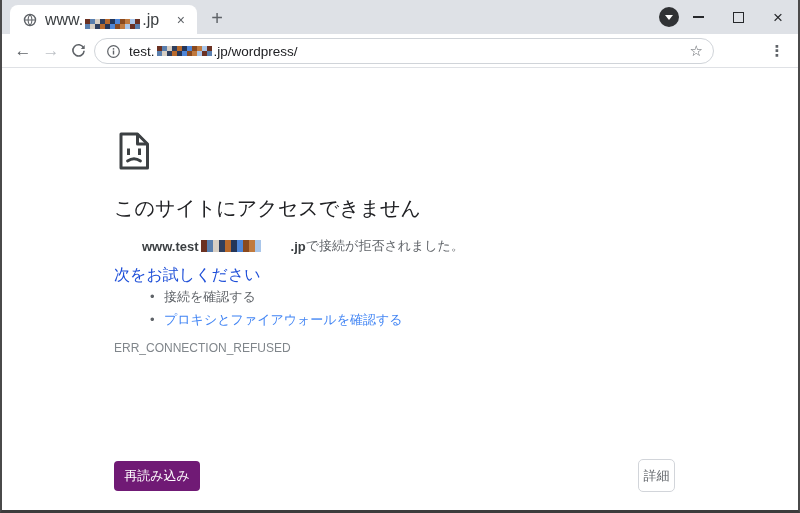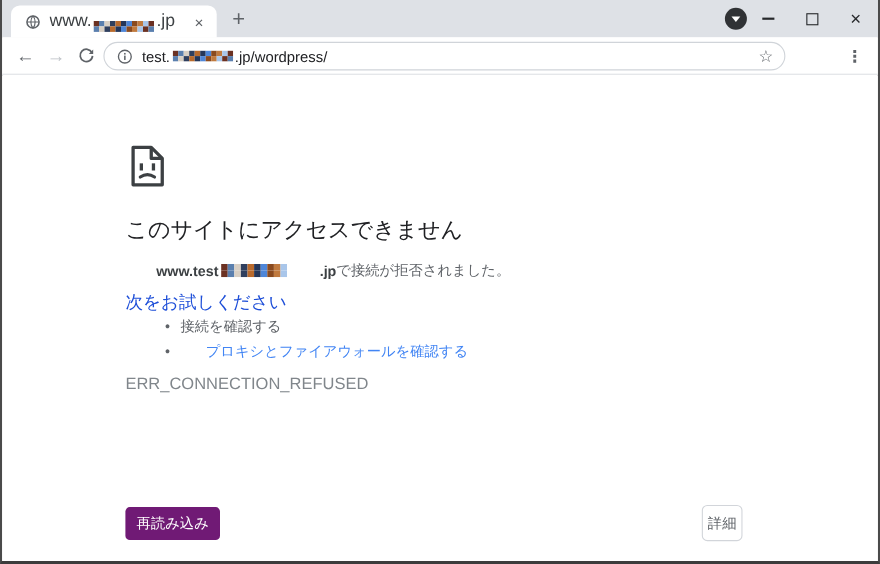--- a/index.html
+++ b/index.html
@@ -64,22 +64,22 @@
   
   .content { position: absolute; left: 0; top: 69px; right: 0; bottom: 0; background: #fff; }
   .sadicon { position: absolute; left: 113px; top: 62px; width: 38px; height: 40px; }
   .heading { position: absolute; left: 112px; top: 126px; font-size: 20px; color: #202124; font-weight: 400; }
   .domainline { position: absolute; left: 112px; top: 168px; font-size: 13px; color: #5f6368; display: flex; align-items: center; }
   .domainline b { color: #3c4043; font-weight: bold; margin-left: 28px; }
   .trytitle { position: absolute; left: 112px; top: 196px; font-size: 16px; color: #1d4ed8; }
   .suggestions { position: absolute; left: 144px; top: 216px; list-style: none; }
   .suggestions li { font-size: 13px; color: #5f6368; line-height: 23px; padding-left: 18px; position: relative; }
   .suggestions li::before { content: "•"; position: absolute; left: 4px; color: #5f6368; }
-  .suggestions li.link span { color: #4285f4; cursor: pointer; margin-left: 23px; }
-  .errcode { position: absolute; left: 112px; top: 272px; font-size: 15px; color: #80868b; }
+  .suggestions li.link span { color: #4285f4; cursor: pointer; }
+  .errcode { position: absolute; left: 112px; top: 272px; font-size: 12px; color: #80868b; }
   .reload-btn {
     position: absolute; left: 112px; top: 392px; width: 86px; height: 30px;
     background: #701a75; color: #fff; border: none; border-radius: 4px;
     font-size: 13px; font-family: inherit;
     display: flex; align-items: center; justify-content: center;
   }
   .details-btn {
     position: absolute; left: 636px; top: 390px; width: 37px; height: 33px;
     background: #fff; color: #5f6368; border: 1px solid #d2d5da; border-radius: 5px;
     font-size: 13px; font-family: inherit;

